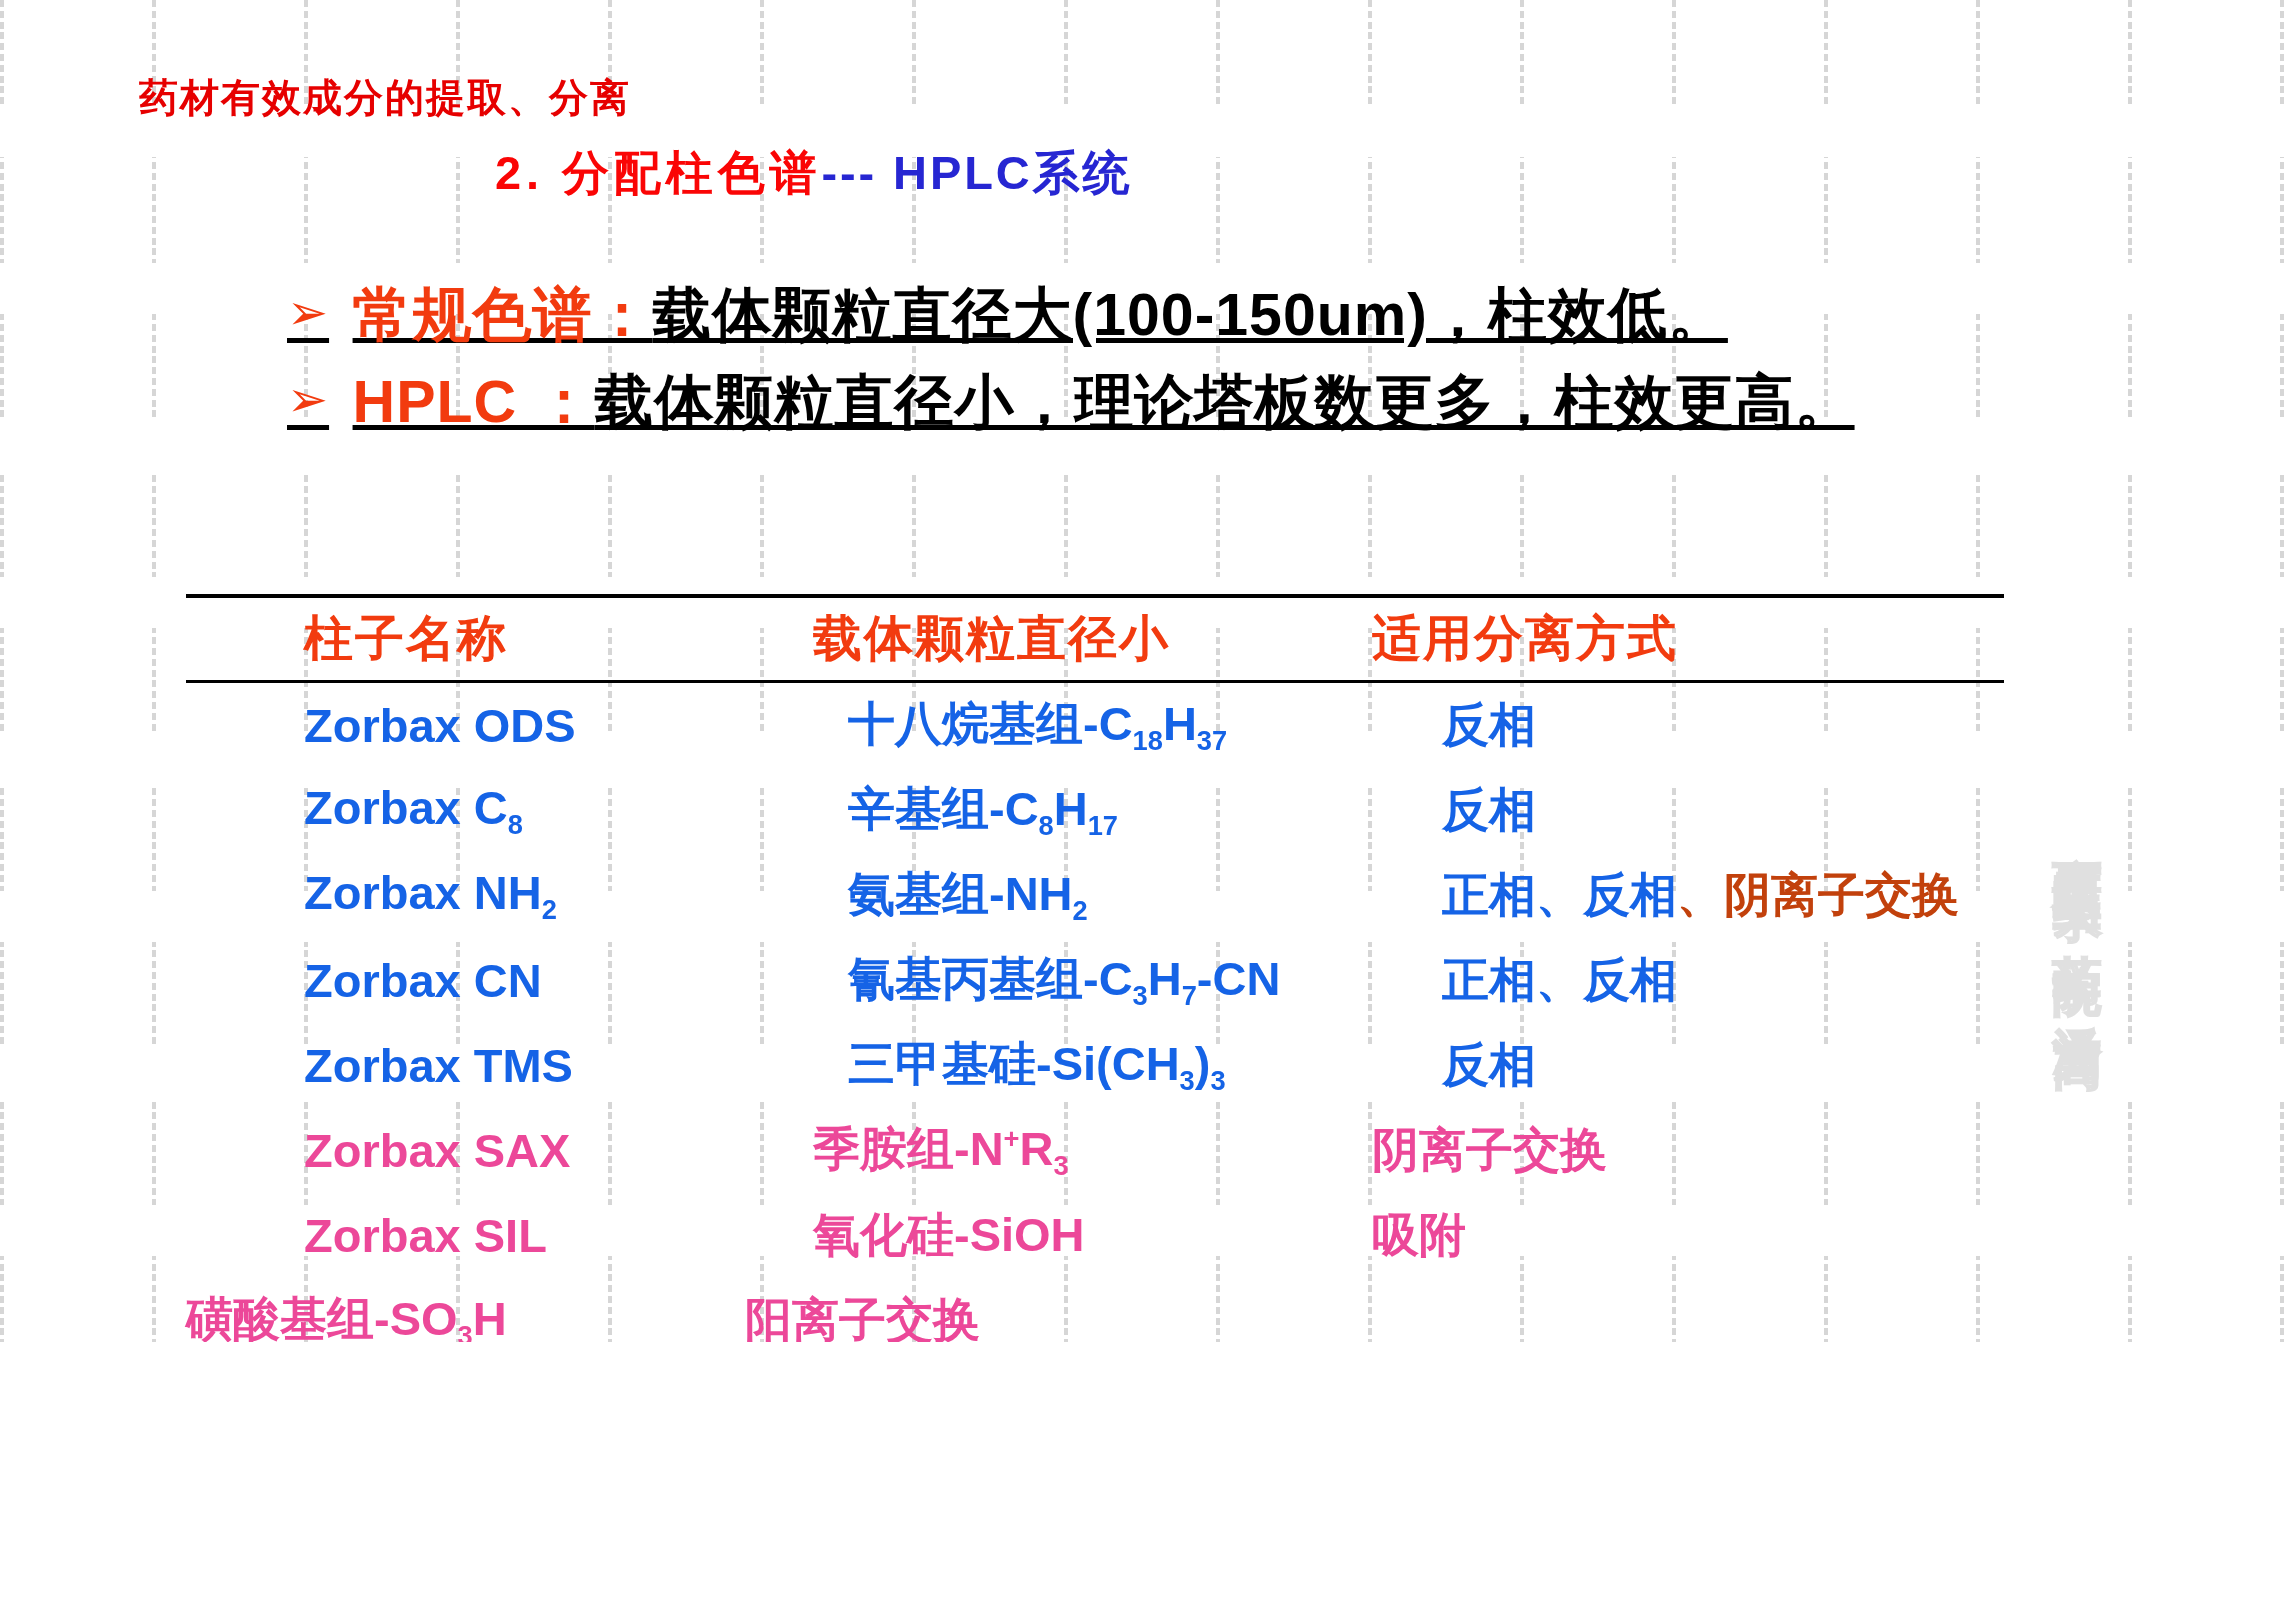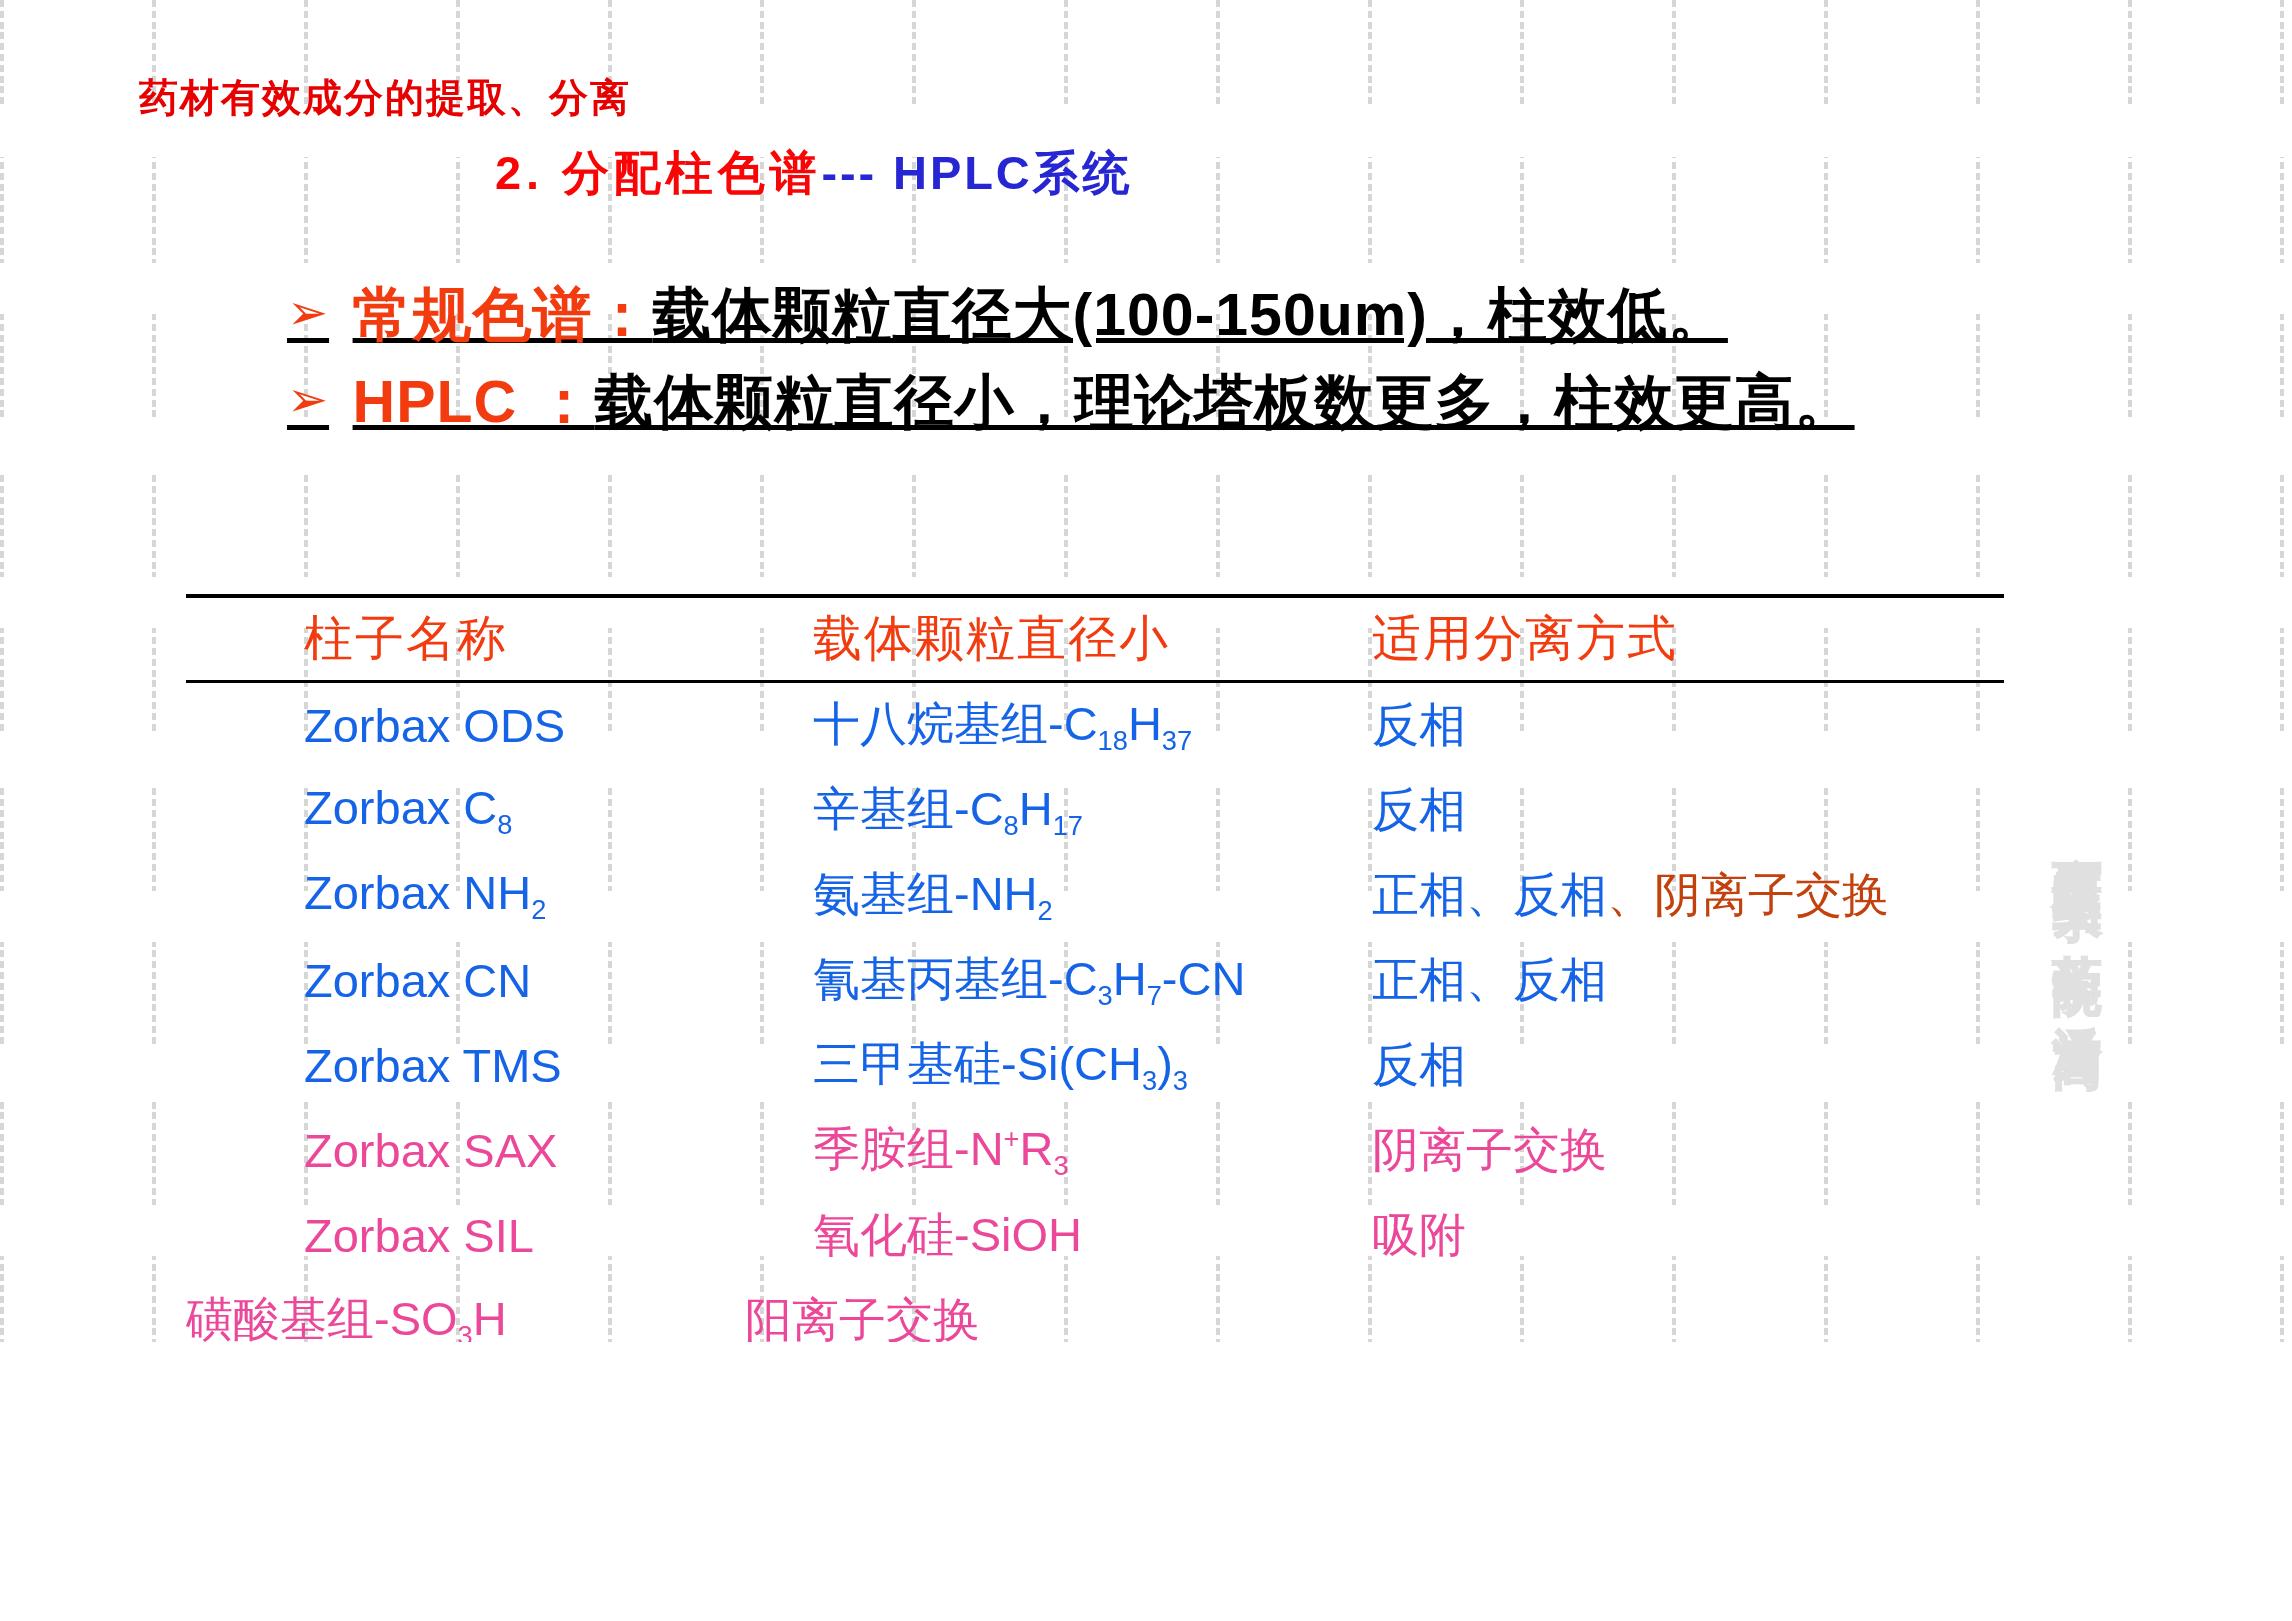--- a/index.html
+++ b/index.html
@@ -46,32 +46,32 @@
   }
   .bullet-1 { top: 285px; text-decoration: underline; }
   .bullet-2 { top: 372px; text-decoration: underline; }
   .bullet .marker { color: #f23b0f; font-size: 49px; margin-right: 23.5px; vertical-align: 5.9px; }
   .bullet .blabel { color: #f23b0f; }
 
   .ztable {
     position: absolute; left: 186px; top: 594px; width: 1818px;
     border-top: 4.9px solid #000000;
     border-bottom: 5.9px solid #000000;
-    font-weight: normal;
+    font-weight: bold;
   }
   .thead {
     display: flex; align-items: center; height: 82px;
     border-bottom: 3.9px solid #000000;
     color: #f23b0f; font-size: 49px; letter-spacing: 2px;
   }
   .trow {
     display: flex; align-items: center; height: 85px;
     font-size: 47px; white-space: nowrap;
   }
-  .trow[data-tone="blue"]  { color: #1563e6; }
+  .trow[data-tone="blue"]  { color: #1563e6; gap: 35px; }
   .trow[data-tone="black"] { color: #ec4899; }
   .c1 { width: 627px; padding-left: 118px; box-sizing: border-box; }
   .c2 { width: 559px; }
   .c3 { flex: 1; }
   .ztable sub { font-size: 0.58em; }
   .ztable sup { font-size: 0.58em; }
 
   .watermark {
     position: absolute; left: 2045px; top: 819px;
     writing-mode: vertical-rl; text-orientation: upright;

